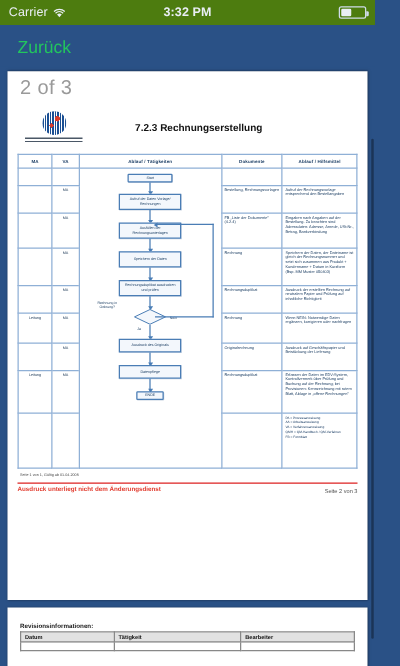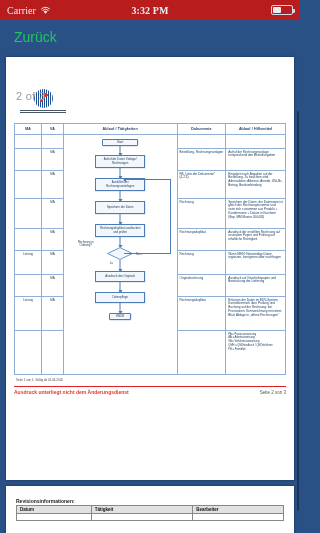--- a/index.html
+++ b/index.html
@@ -6,23 +6,23 @@
   html, body {
     width: 300px; height: 533px;
     background: #2a5186;
     font-family: "Liberation Sans", sans-serif;
     overflow: hidden;
   }
   .phone { position: relative; width: 300px; height: 533px; background: #2a5186; }
 
   
   .statusbar {
-    height: 20px; background: #b91c1c; color: #e9eef5;
+    height: 20px; background: #4d7c0f; color: #e9eef5;
     display: flex; align-items: center; padding: 0 7px;
-    font-size: 10px; letter-spacing: .1px; font-family: Liberation Serif, serif;
+    font-size: 10px; letter-spacing: .1px;
   }
   .sb-left { display: flex; align-items: center; gap: 4px; }
   .sb-center { position: absolute; left: 0; right: 0; text-align: center; font-size: 10px; font-weight: 600; pointer-events: none; }
   .sb-right { margin-left: auto; display: flex; align-items: center; z-index: 2; }
   .wifi { display: inline-block; width: 11px; height: 9px; position: relative; }
   .batt { width: 22px; height: 10px; border: 1px solid #cfdbe9; border-radius: 2px; position: relative; }
   .batt::after { content:""; position:absolute; right:-3px; top:3px; width:2px; height:4px; background:#cfdbe9; border-radius:0 1px 1px 0; }
   .batt-fill { position:absolute; left:1px; top:1px; bottom:1px; width:8px; background:#e9eef5; border-radius:1px; }
 
   
@@ -38,21 +38,21 @@
     position: absolute; top: 53px; left: 0; right: 0; bottom: 0;
     background: #2a5186; overflow: hidden;
   }
   .page {
     position: relative; background: #ffffff; margin: 4px 6px 0 6px;
     height: 423px; box-shadow: 0 0 2px rgba(0,0,0,.5);
     padding: 6px 8px 0 8px;
   }
   .page-badge {
     position: absolute; top: 5px; left: 10px;
-    font-size: 11px; color: #9a9a9a; letter-spacing: .3px; margin-top: 28px;
+    font-size: 16px; color: #9a9a9a; letter-spacing: .3px;
   }
 
   
   .doc-head { display: flex; align-items: center; margin-top: 22px; height: 34px; }
   .logo-wrap { width: 58px; display:flex; flex-direction:column; align-items:center; }
   .logo-globe {
     width: 19px; height: 19px; border-radius: 50%;
     background:
       radial-gradient(circle at 62% 32%, #d93b2b 0 2.1px, transparent 2.2px),
       radial-gradient(circle at 38% 60%, #d93b2b 0 1.6px, transparent 1.7px),
@@ -166,20 +166,21 @@
   <div class="viewer">
 
     <div class="page">
       <div class="page-badge">2 of 3</div>
 
       <div class="doc-head">
         <div class="logo-wrap">
           <div class="logo-globe"></div>
           <div class="logo-cap"></div>
         </div>
+        <div class="doc-title">7.2.3 Rechnungserstellung</div>
       </div>
 
       <table class="flowtable">
         <thead>
           <tr>
             <th class="c-ma">MA</th>
             <th class="c-va">VA</th>
             <th class="c-ab">Ablauf / Tätigkeiten</th>
             <th class="c-dok">Dokumente</th>
             <th class="c-hilf">Ablauf / Hilfsmittel</th>

